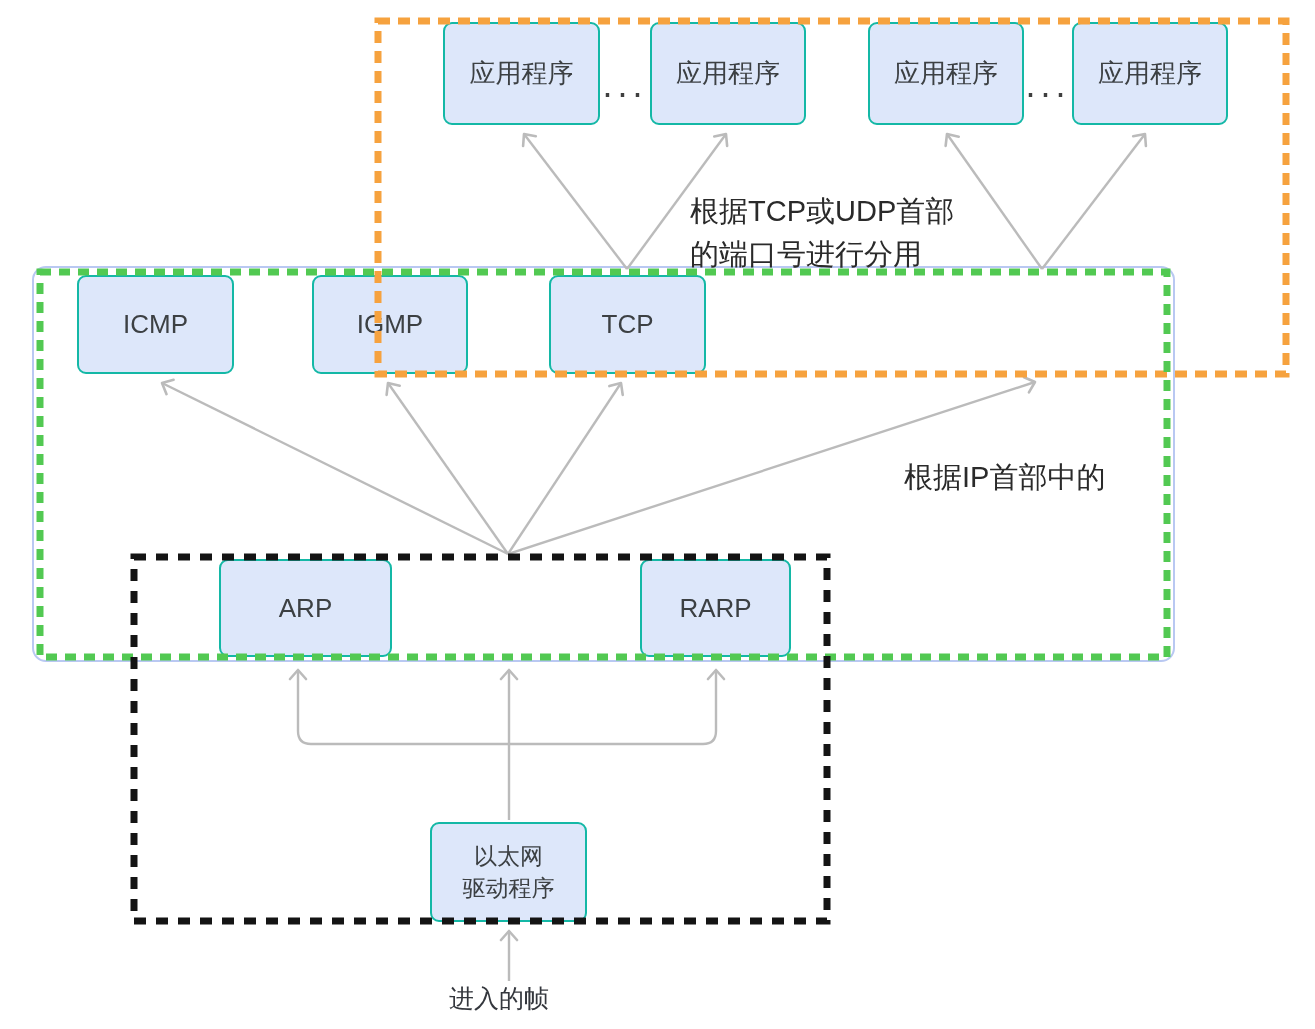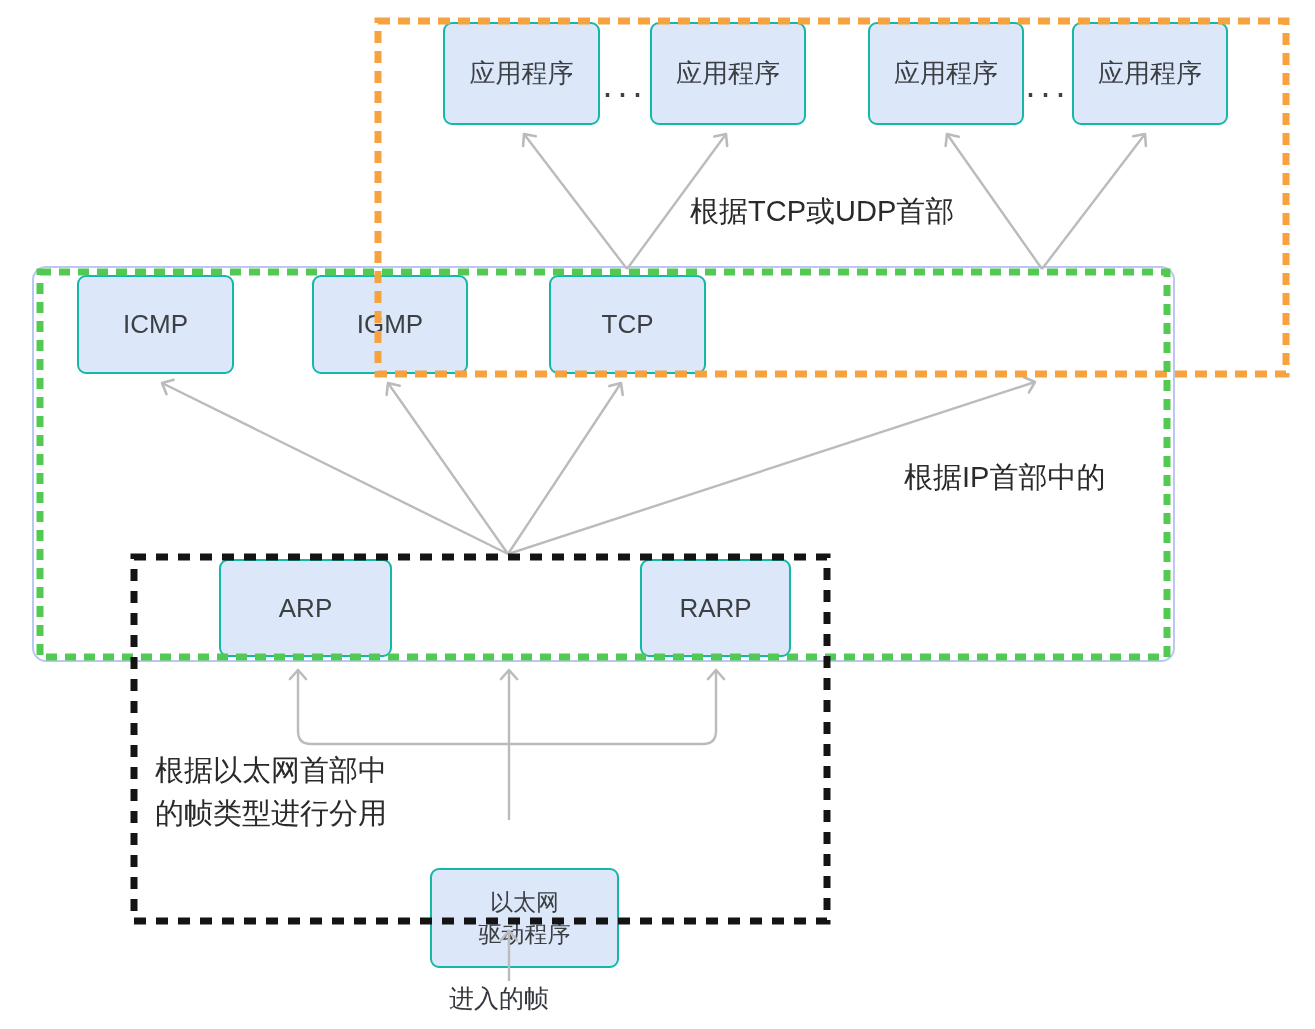--- a/index.html
+++ b/index.html
@@ -25,21 +25,21 @@
   
   .icmp{left:77px;top:275px;width:157px;height:99px;}
   .igmp{left:312px;top:275px;width:156px;height:99px;justify-content:center;}
   .tcp{left:549px;top:275px;width:157px;height:99px;}
   .udp{left:969px;top:275px;width:157px;height:99px;}
   
   .arp{left:219px;top:559px;width:173px;height:98px;}
   .ip{left:427px;top:559px;width:158px;height:98px;}
   .rarp{left:640px;top:559px;width:151px;height:98px;}
   
-  .eth{left:430px;top:822px;width:189px;height:100px;margin-top:46px;}
+  .eth{left:430px;top:822px;width:157px;height:100px;}
   .dots{
     position:absolute;top:72px;z-index:1;color:#3f3f3f;
     font-size:36px;letter-spacing:3px;text-align:center;
   }
   .dots1{left:598px;width:52px;}
   .dots2{left:1022px;width:50px;}
   svg.overlay{position:absolute;left:0;top:0;z-index:2;pointer-events:none;}
   .annotation{
     position:absolute;z-index:3;color:#2a2a2a;
     font-size:29px;line-height:43px;white-space:nowrap;
@@ -129,24 +129,21 @@
 
     <path d="M509,981 L509,931" stroke="#bbbbbb" stroke-width="2.4" fill="none" marker-end="url(#arw)"></path>
 
     <rect x="378" y="21" width="908" height="353" fill="none" stroke="#f6a23e" stroke-width="7" stroke-dasharray="12 8"></rect>
     <rect x="40" y="272" width="1127" height="385" fill="none" stroke="#52c952" stroke-width="7" stroke-dasharray="11 8"></rect>
     <rect x="134" y="557" width="693" height="364" fill="none" stroke="#141414" stroke-width="7" stroke-dasharray="12 10"></rect>
   </svg>
 
   <div class="annotation ann-ports">
     <span style="display:block">根据TCP或UDP首部</span>
+    <span style="display:block">的端口号进行分用</span>
   </div>
   <div class="annotation ann-proto">
     <span style="display:block">根据IP首部中的</span>
-  </div>
-  <div class="annotation ann-frame">
-    <span style="display:block">根据以太网首部中</span>
-    <span style="display:block">的帧类型进行分用</span>
   </div>
 
   <div class="incoming">进入的帧</div>
 
 </div>
 
 </body></html>

